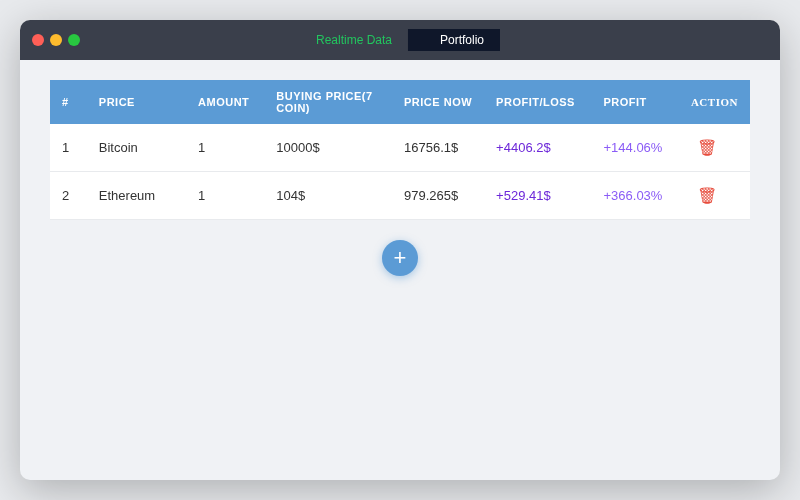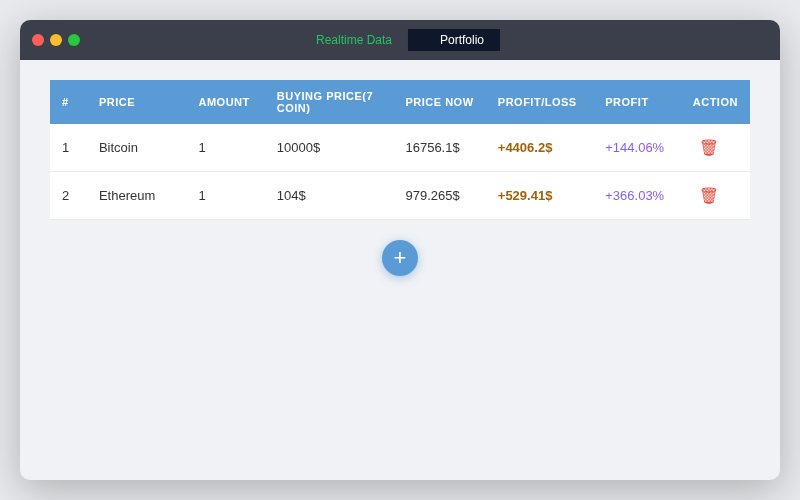--- a/index.html
+++ b/index.html
@@ -106,22 +106,22 @@
       border-bottom: 1px solid #e8eaed;
     }
 
     tbody td {
       padding: 12px 12px;
       font-size: 13px;
       color: #333;
     }
 
     .profit {
-      color: #a16207;
-      font-weight: 700;
+      color: #6d28d9;
+      font-weight: 400;
     }
 
     .change-positive {
       color: #8b5cf6;
       font-weight: 500;
     }
 
     .delete-btn {
       background: none;
       border: none;
@@ -153,21 +153,21 @@
       line-height: 1;
     }
 
     .col-hash { width: 40px; }
     .col-coin { width: 110px; }
     .col-amount { width: 80px; }
     .col-buying { width: 160px; }
     .col-price { width: 100px; }
     .col-profit { width: 110px; margin-top: 32px; }
     .col-change { width: 90px; }
-    .col-action { width: 60px; }
+    .col-action { width: 60px; font-family: Liberation Serif, serif; }
   </style>
 </head>
 <body>
 
 <div class="window">
   <div class="title-bar">
     <div class="traffic-lights">
       <div class="traffic-light tl-red"></div>
       <div class="traffic-light tl-yellow"></div>
       <div class="traffic-light tl-green"></div>

